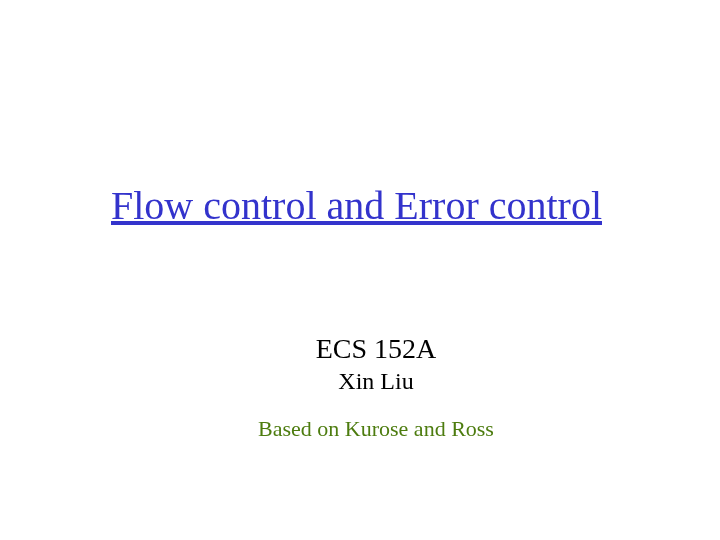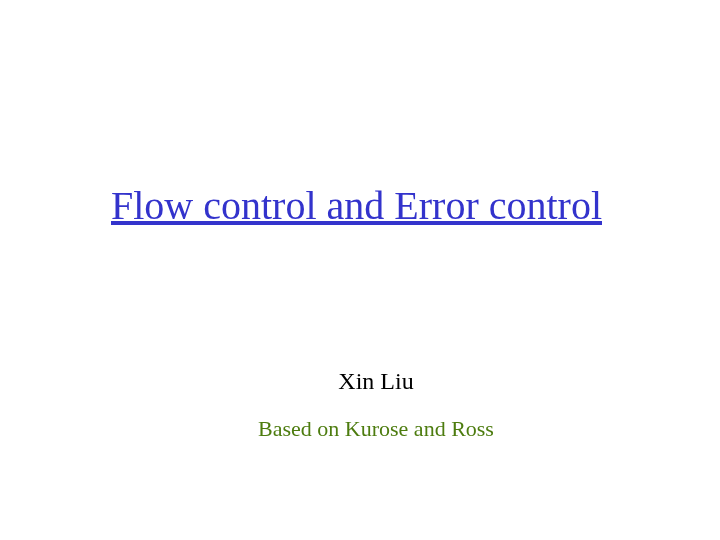--- a/index.html
+++ b/index.html
@@ -55,15 +55,16 @@
       text-align: center;
       font-size: 22px;
       color: #4d7c0f;
     }
   </style>
 </head>
 <body>
 
 <div class="slide">
   <div class="title">Flow control and Error control</div>
+  <div class="course">ECS 152A</div>
   <div class="author">Xin Liu</div>
   <div class="subtitle">Based on Kurose and Ross</div>
 </div>
 
 </body></html>

